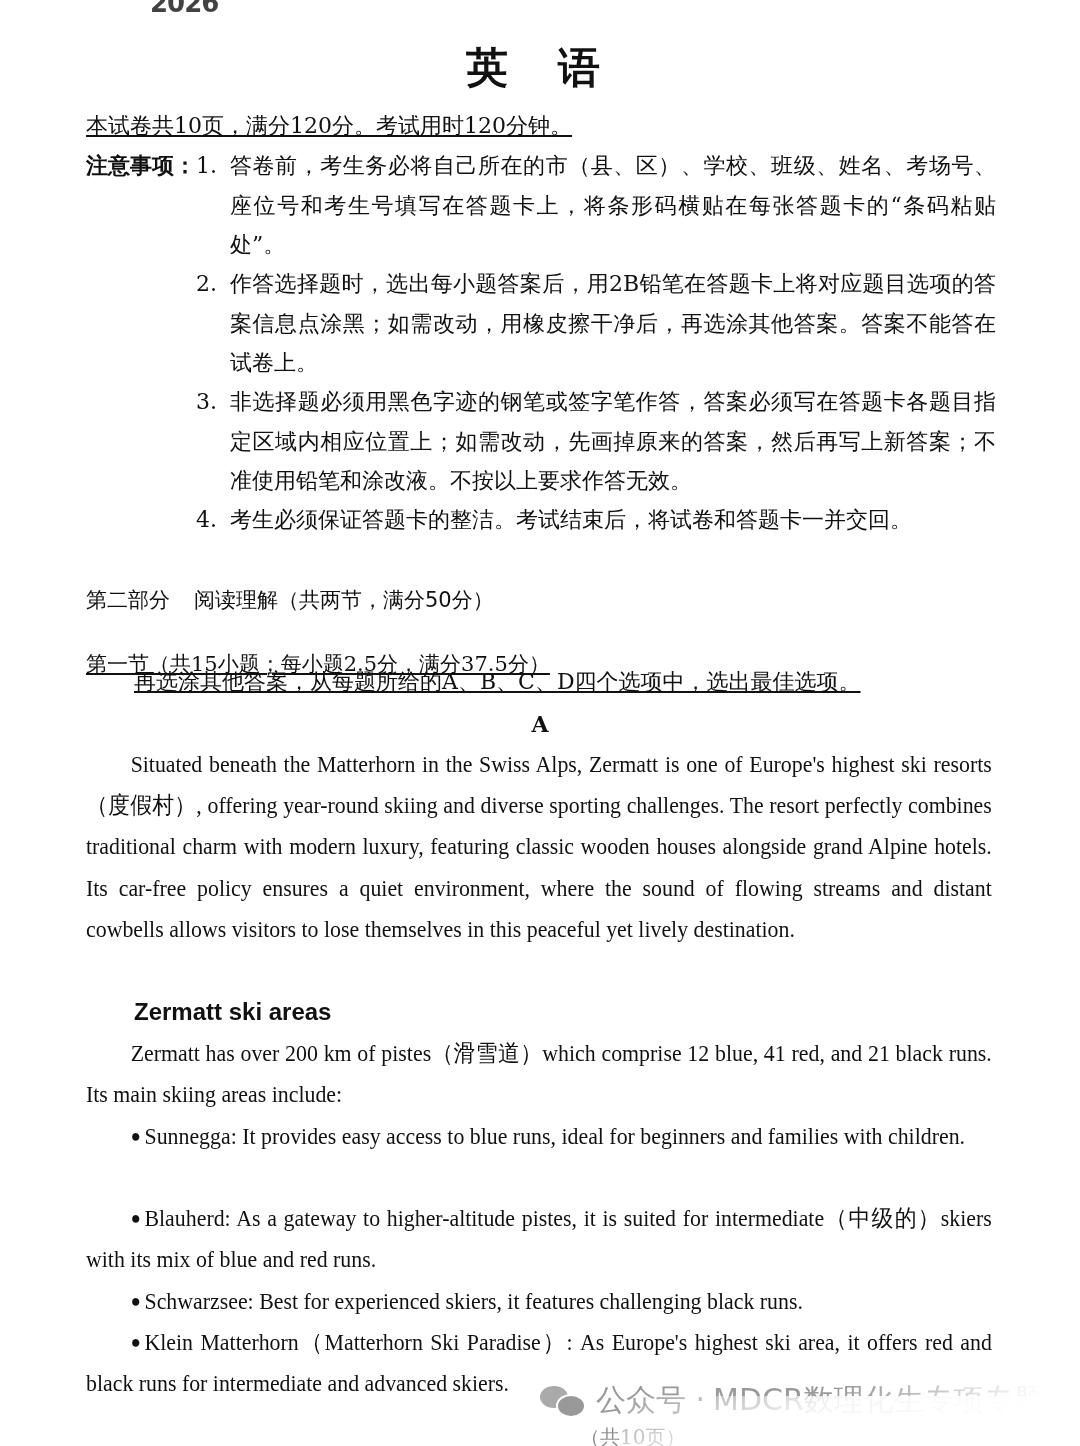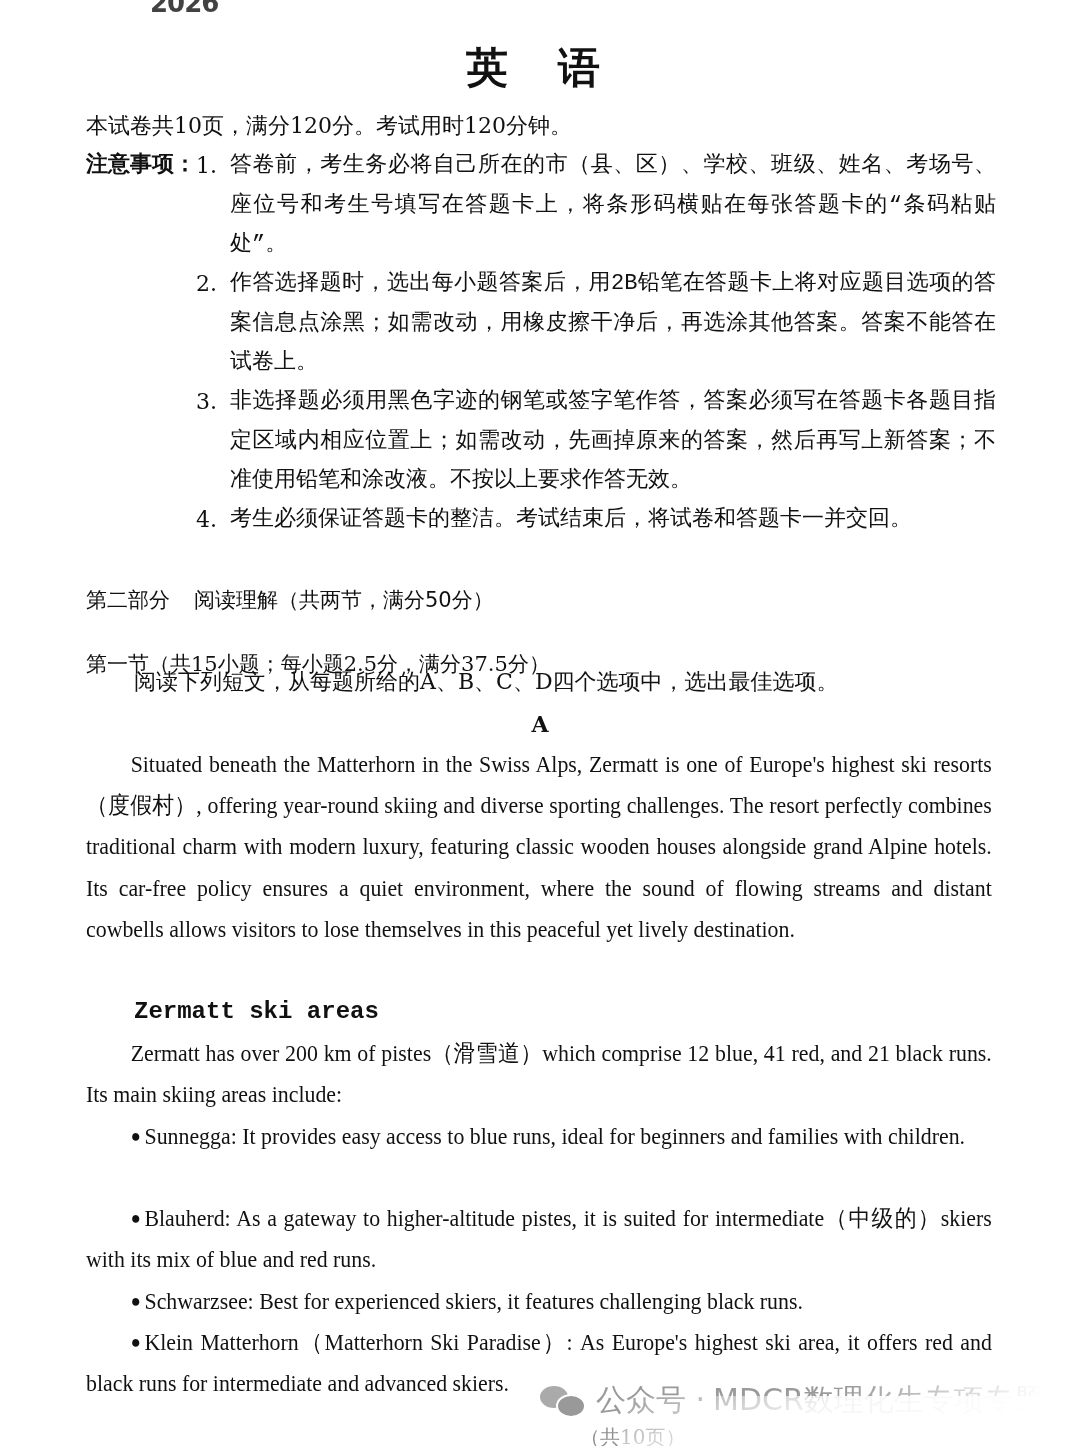--- a/index.html
+++ b/index.html
@@ -11,52 +11,52 @@
     position: absolute; left: 150px; top: -12px;
     font-family: "DejaVu Sans", sans-serif; font-weight: bold; font-size: 26px;
     color: #222; letter-spacing: -1px; opacity: 0.85;
   }
   .title {
     position: absolute; left: 0; right: 0; top: 40px; text-align: center;
     font-family: "DejaVu Sans", sans-serif; font-weight: bold; font-size: 42px;
     letter-spacing: 50px; padding-left: 36px;
   }
   .line {
-    position: absolute; font-size: 22px; line-height: 40px; white-space: nowrap;
+    position: absolute; font-size: 22px; line-height: 40px; white-space: nowrap; text-decoration: underline;
   }
   .intro { left: 86px; top: 106px; }
   .notice-label {
     position: absolute; left: 86px; top: 146px; font-size: 22px; line-height: 40px;
-    font-family: Liberation Mono, monospace; font-weight: bold;
+    font-family: Liberation Serif, serif; font-weight: bold;
   }
   .notice {
     position: absolute; left: 196px; width: 800px; font-size: 22px; line-height: 39.5px;
   }
   .notice .num { position: absolute; left: 0; top: 0; }
-  .notice .txt { margin-left: 34px; text-align: justify; text-align-last: left; font-family: Liberation Mono, monospace; }
+  .notice .txt { margin-left: 34px; text-align: justify; text-align-last: left; }
   .part-title {
     position: absolute; left: 86px; top: 580px; font-size: 21px; line-height: 40px;
     font-family: "DejaVu Sans", sans-serif; font-weight: normal; white-space: nowrap;
   }
   .part-title .gap { display: inline-block; width: 24px; }
   .section-title { left: 86px; top: 620px; font-size: 21px; margin-top: 24px; }
   .instructions { left: 134px; top: 662px; font-size: 22px; }
   .passage-letter {
     position: absolute; left: 0; right: 0; top: 704px; text-align: center;
     font-weight: bold; font-size: 22px; line-height: 40px;
   }
   .para {
     position: absolute; left: 86px; width: 906px;
     font-family: "Liberation Serif", serif; font-size: 23.5px; line-height: 41.2px;
     text-align: justify; text-align-last: left; transform: scaleX(0.93); transform-origin: left top;
     width: 974px;
   }
   .para .indent { display: inline-block; width: 48px; }
   .subhead {
-    position: absolute; left: 134px; top: 992px; font-family: Liberation Mono, monospace;
+    position: absolute; left: 134px; top: 992px; font-family: Liberation Sans, sans-serif;
     font-weight: bold; font-size: 24px; line-height: 40px;
   }
   .bullet-dot { display: inline-block; font-size: 18px; margin-right: 4px; vertical-align: 2px; }
   .watermark {
     position: absolute; left: 540px; top: 1380px; white-space: nowrap;
     font-family: "DejaVu Sans", sans-serif; font-size: 30px; color: #9a9a9a;
     display: flex; align-items: center; gap: 8px;
   }
   .wechat-icon { width: 48px; height: 34px; position: relative; }
   .wechat-icon .b1 { position: absolute; left: 0; top: 2px; width: 28px; height: 22px; border-radius: 50%; background: #aaa; }
@@ -96,21 +96,21 @@
 </div>
 <div class="notice" style="top:500px;">
   <span class="num">4.</span>
   <div class="txt">考生必须保证答题卡的整洁。考试结束后，将试卷和答题卡一并交回。</div>
 </div>
 
 <div class="part-title">
   <span>第二部分</span><span class="gap"></span><span>阅读理解（共两节，满分50分）</span>
 </div>
 <div class="line section-title">第一节（共15小题；每小题2.5分，满分37.5分）</div>
-<div class="line instructions">阅读下列短文，从每题所给的A、B、C、D四个选项中，选出最佳选项。</div>
+<div class="line instructions">再选涂其他答案，从每题所给的A、B、C、D四个选项中，选出最佳选项。</div>
 <div class="passage-letter">A</div>
 
 <div class="para" style="top:744px;">
   <span class="indent"></span><span>Situated beneath the Matterhorn in the Swiss Alps, Zermatt is one of Europe's highest ski resorts（度假村）, offering year-round skiing and diverse sporting challenges. The resort perfectly combines traditional charm with modern luxury, featuring classic wooden houses alongside grand Alpine hotels. Its car-free policy ensures a quiet environment, where the sound of flowing streams and distant cowbells allows visitors to lose themselves in this peaceful yet lively destination.</span>
 </div>
 
 <div class="subhead">Zermatt ski areas</div>
 
 <div class="para" style="top:1033px;">
   <span class="indent"></span><span>Zermatt has over 200 km of pistes（滑雪道）which comprise 12 blue, 41 red, and 21 black runs. Its main skiing areas include:</span>

